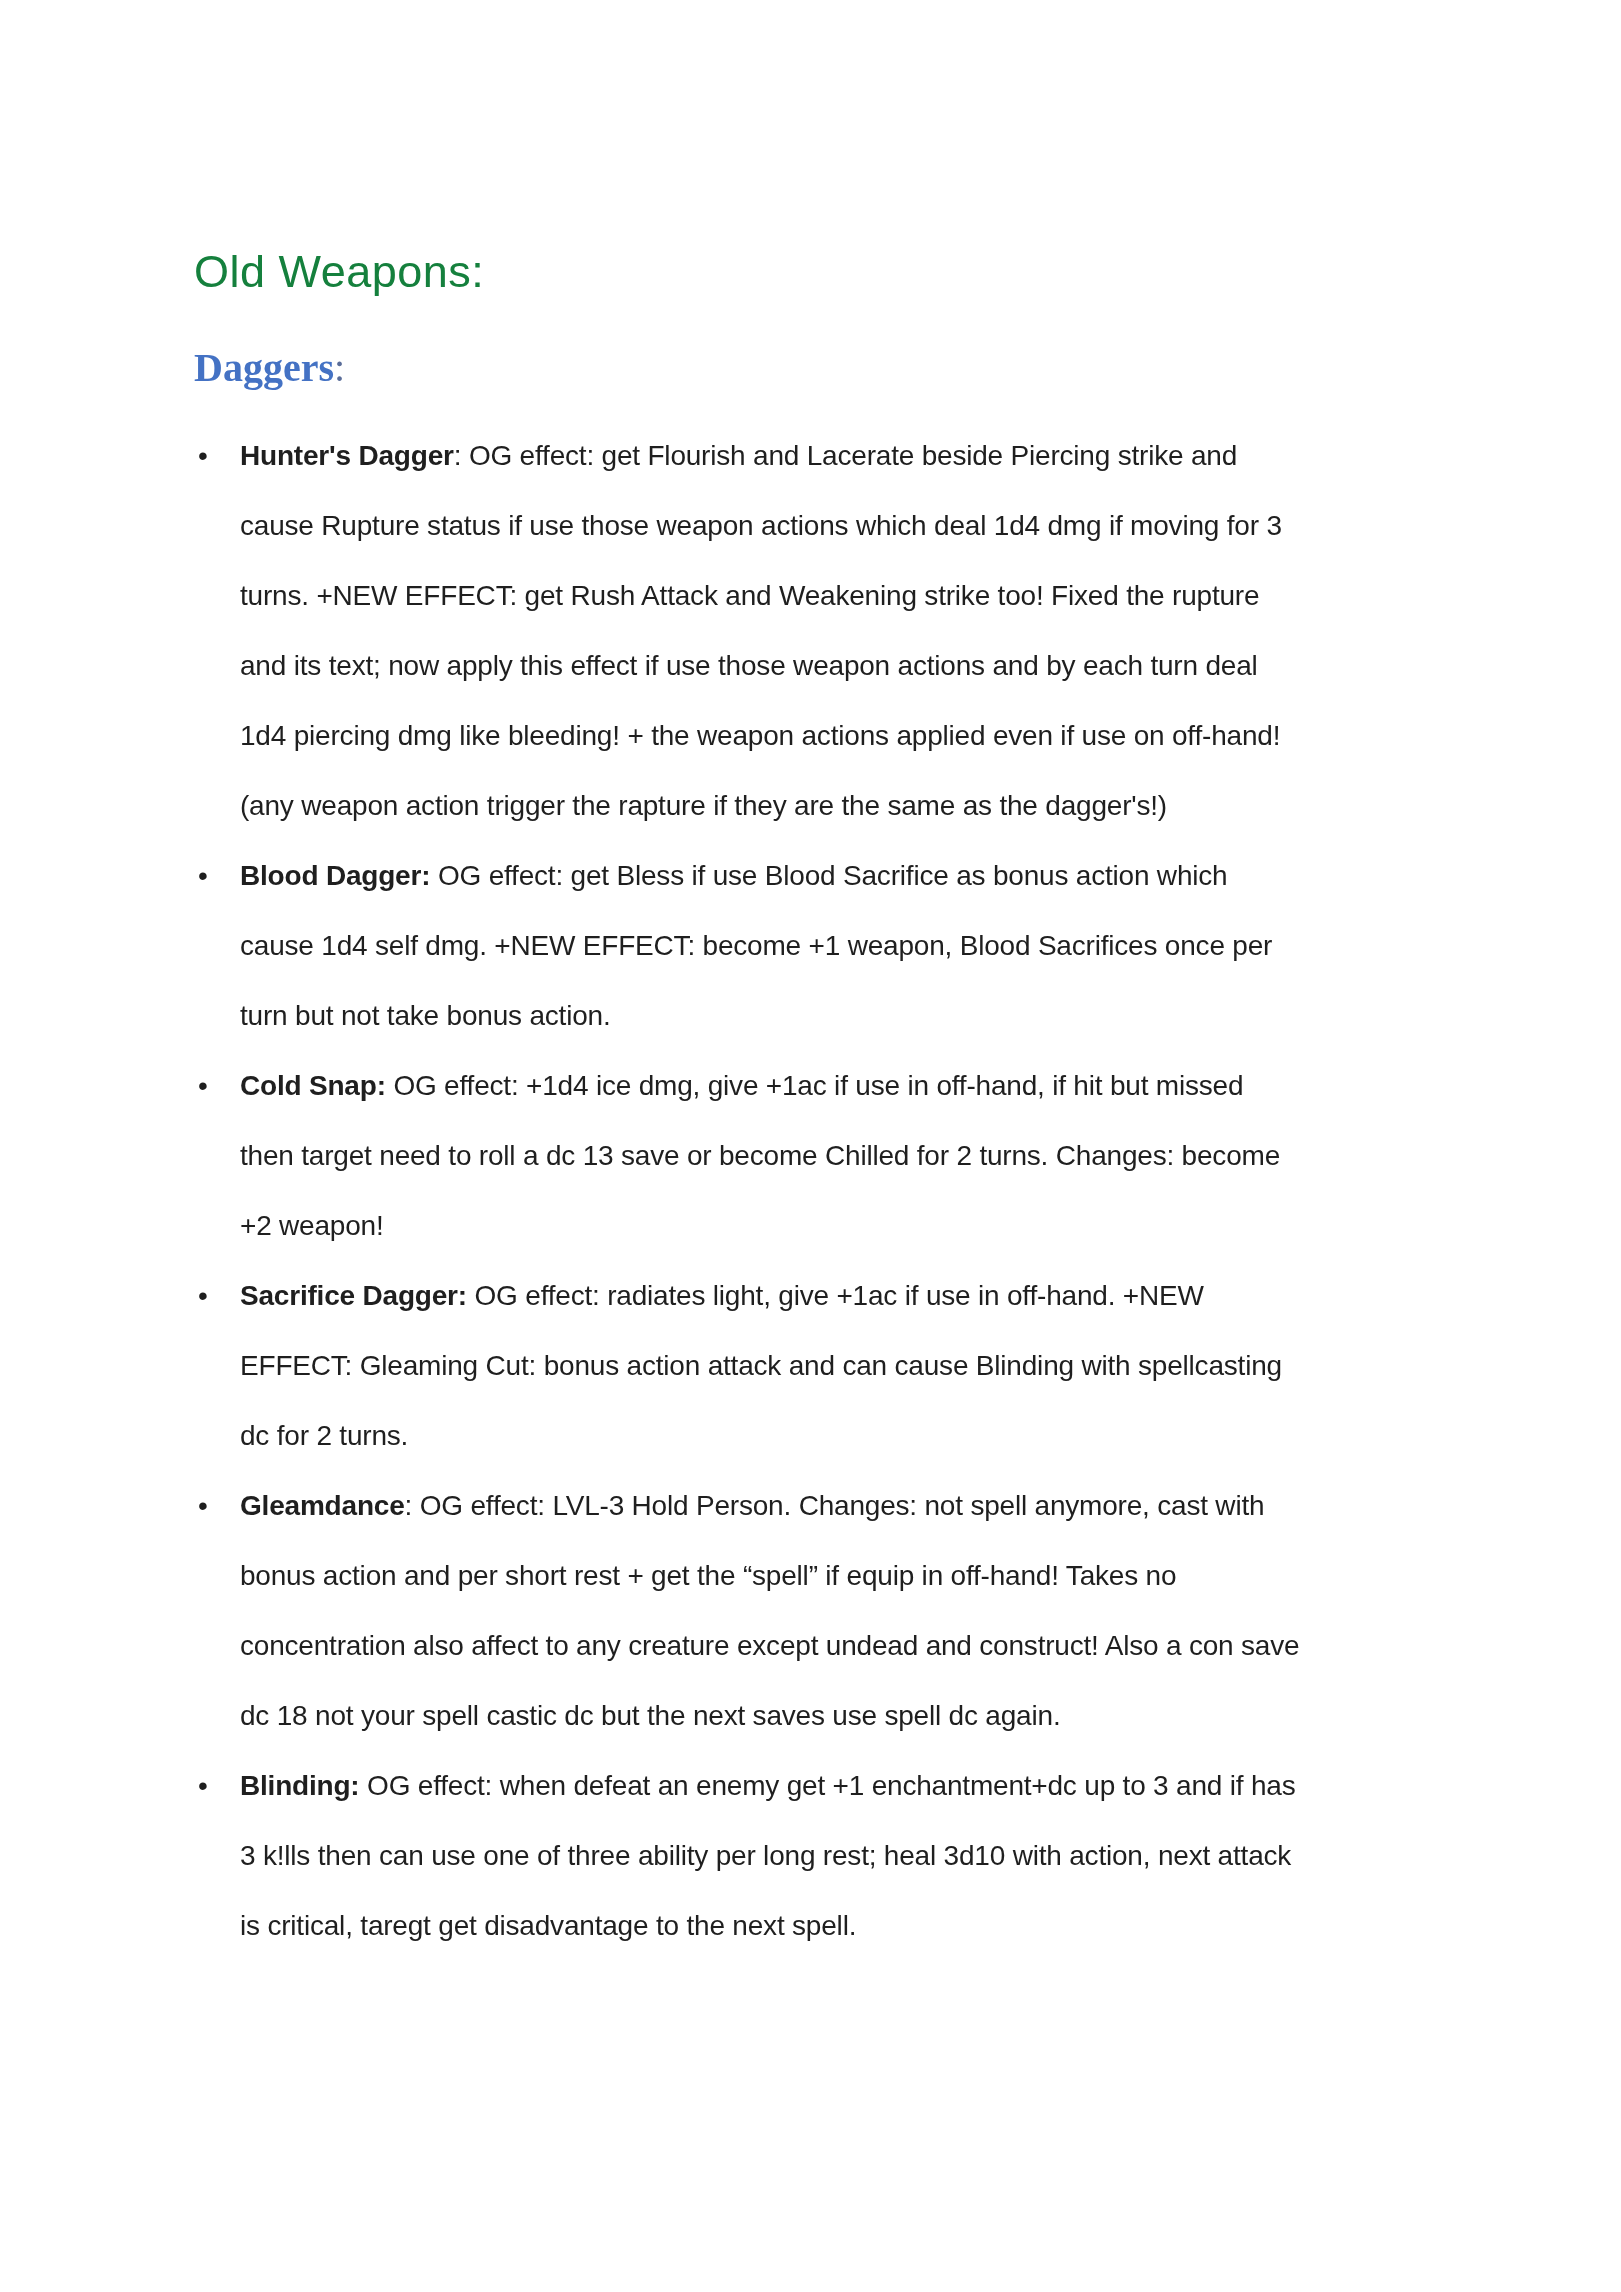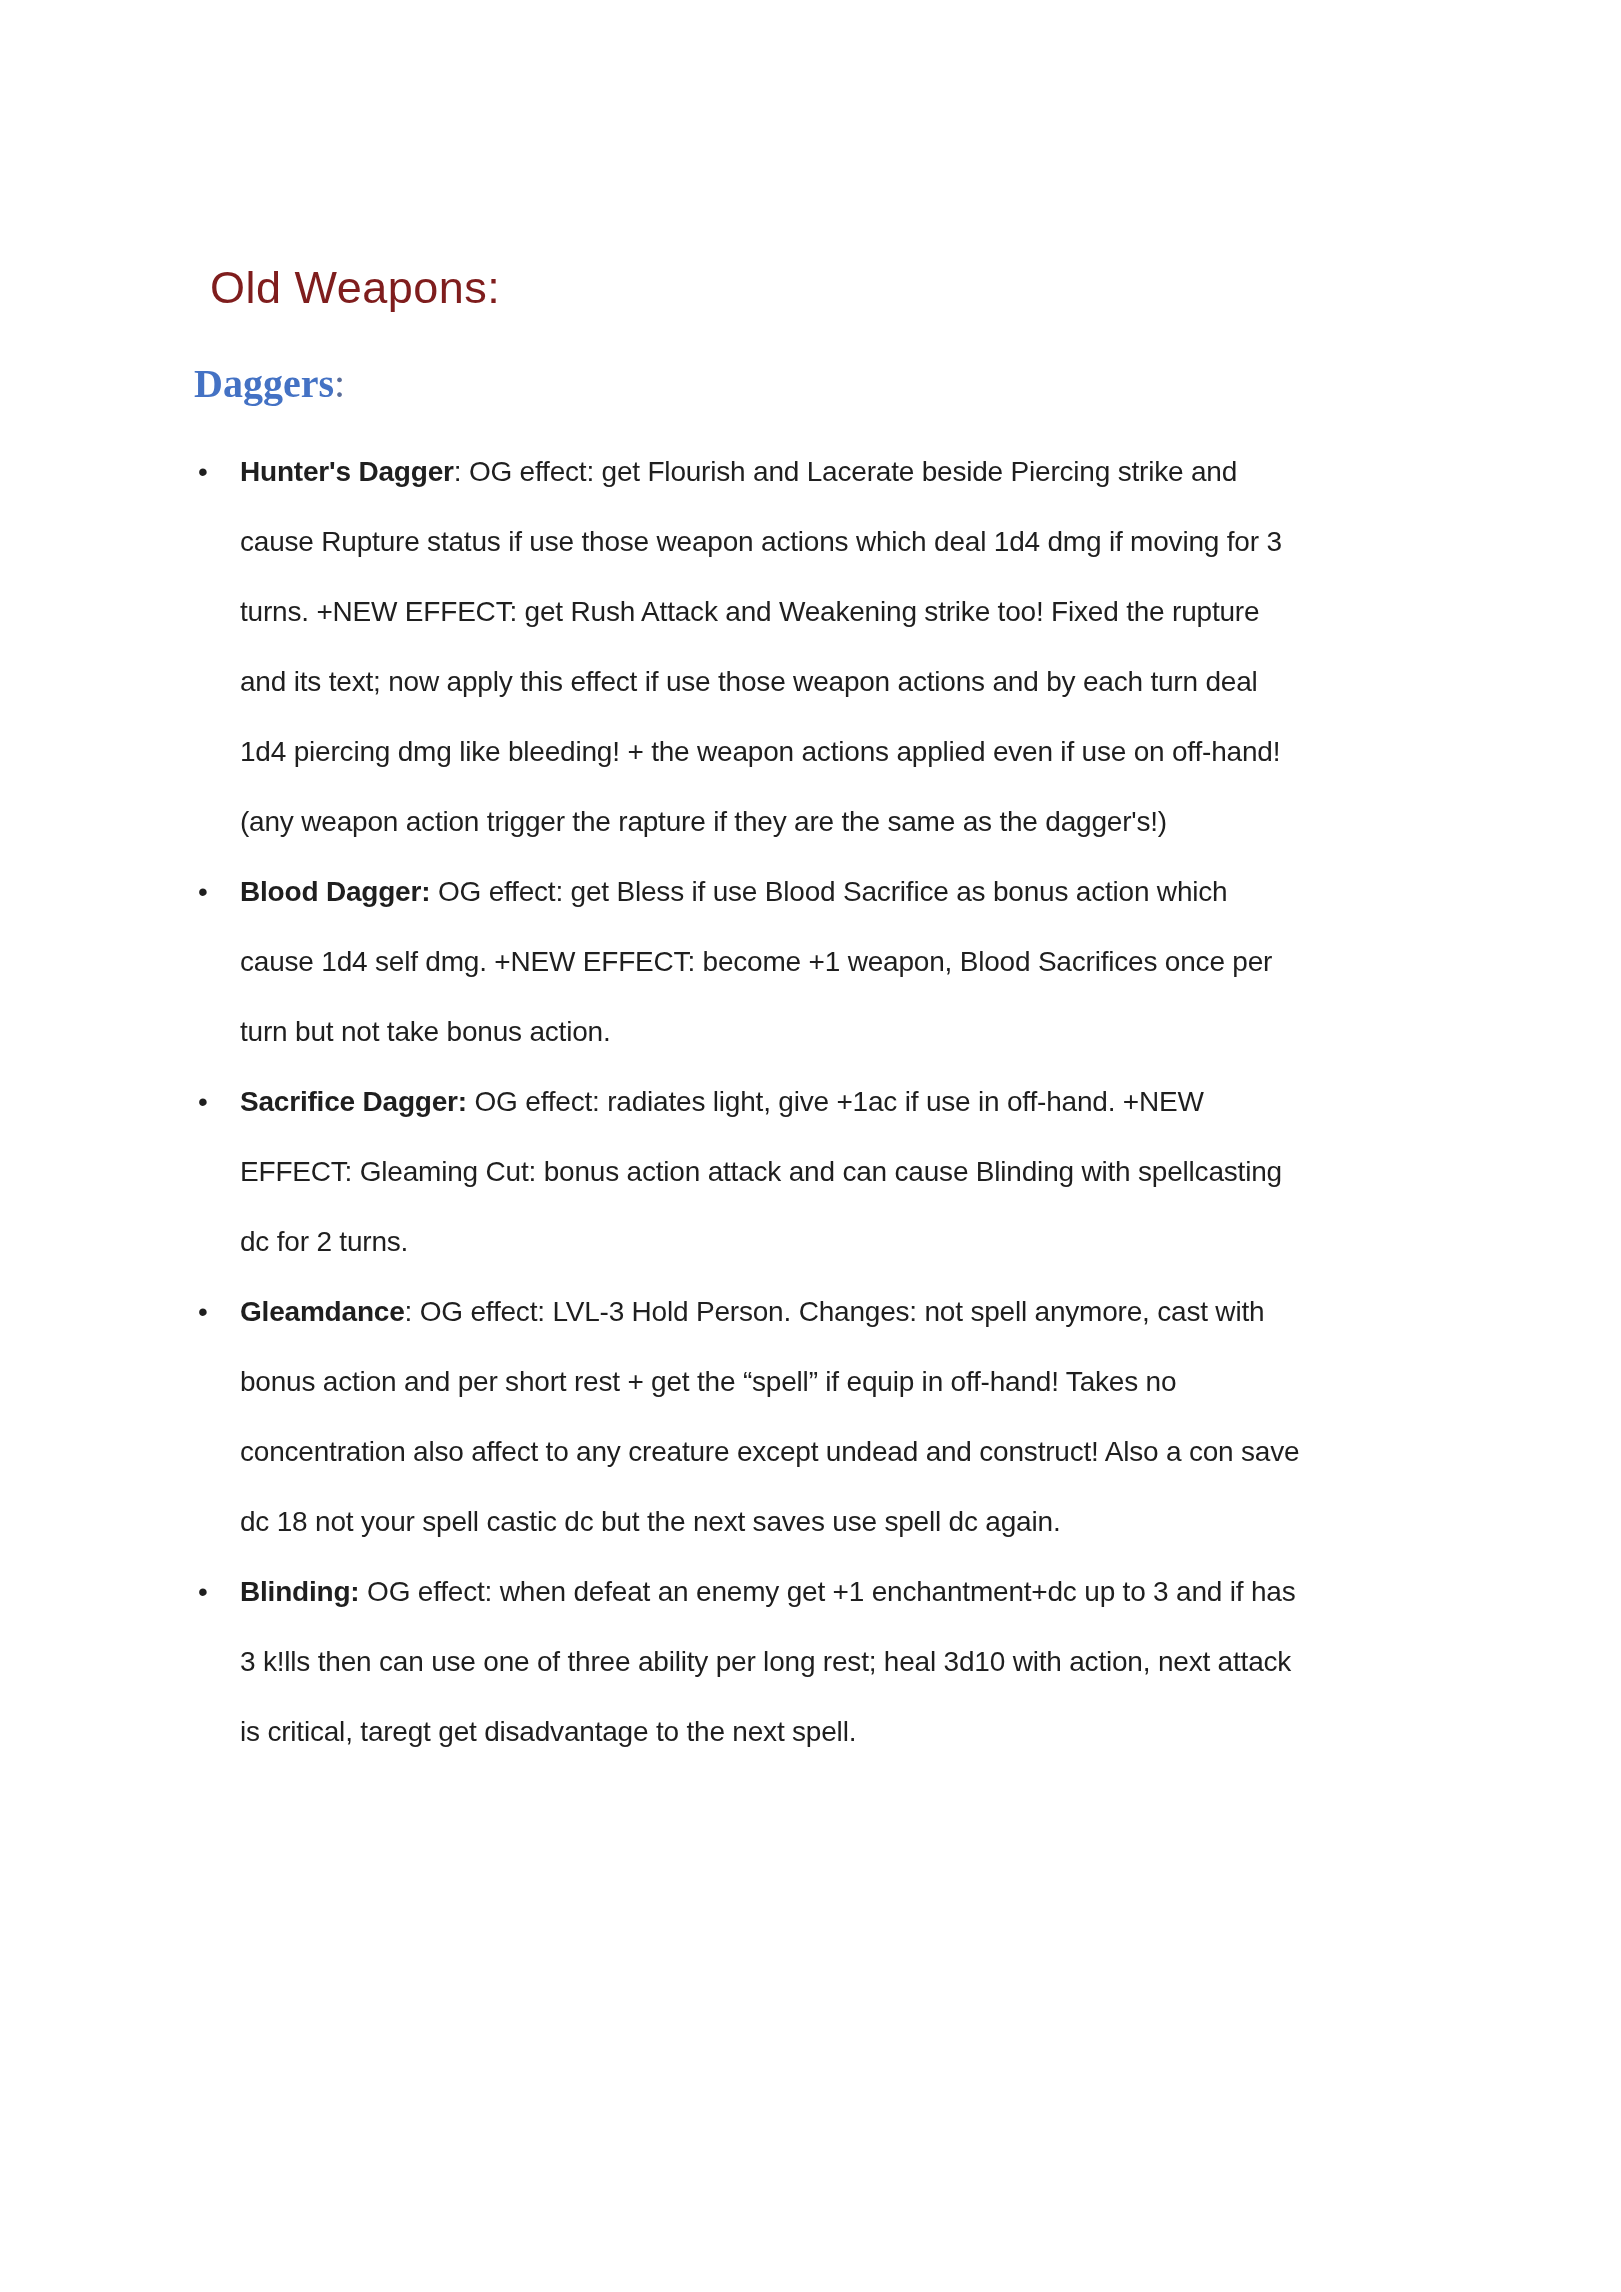--- a/index.html
+++ b/index.html
@@ -9,26 +9,26 @@
     background: #ffffff;
     font-family: "Liberation Sans", sans-serif;
     color: #1f1f1f;
     overflow: hidden;
   }
   .page {
     padding: 245px 127px 0 194px;
     box-sizing: border-box;
   }
   h1 {
-    margin: 16px;
+    margin: 0;
     font-family: "Liberation Sans", sans-serif;
     font-size: 45px;
     line-height: 1.2;
     font-weight: 400;
-    color: #7f1d1d;
+    color: #15803d;
     letter-spacing: 0.5px;
   }
   h2 {
     margin: 45px 0 16px 0;
     font-family: Liberation Serif, serif;
     font-size: 40px;
     line-height: 1.2;
     font-weight: 700;
     color: #4472c4;
   }
@@ -61,18 +61,19 @@
 </style>
 </head>
 <body>
 
 <div class="page">
   <h1>Old Weapons:</h1>
   <h2><span>Daggers</span><span class="colon">:</span></h2>
   <ul class="weapons">
     <li><span class="wname">Hunter's Dagger</span><span>: </span><span>OG effect: get Flourish and Lacerate beside Piercing strike and cause Rupture status if use those weapon actions which deal 1d4 dmg if moving for 3 turns. +NEW EFFECT: get Rush Attack and Weakening strike too! Fixed the rupture and its text; now apply this effect if use those weapon actions and by each turn deal 1d4 piercing dmg like bleeding! + the weapon actions applied even if use on off-hand! (any weapon action trigger the rapture if they are the same as the dagger's!)</span></li>
     <li><span class="wname">Blood Dagger:</span><span> </span><span>OG effect: get Bless if use Blood Sacrifice as bonus action which cause 1d4 self dmg. +NEW EFFECT: become +1 weapon, Blood Sacrifices once per turn but not take bonus action.</span></li>
+    <li><span class="wname">Cold Snap:</span><span> </span><span>OG effect: +1d4 ice dmg, give +1ac if use in off-hand, if hit but missed then target need to roll a dc 13 save or become Chilled for 2 turns. Changes: become +2 weapon!</span></li>
     <li><span class="wname">Sacrifice Dagger:</span><span> </span><span>OG effect: radiates light, give +1ac if use in off-hand. +NEW EFFECT: Gleaming Cut: bonus action attack and can cause Blinding with spellcasting dc for 2 turns.</span></li>
     <li><span class="wname">Gleamdance</span><span>: </span><span>OG effect: LVL-3 Hold Person. Changes: not spell anymore, cast with bonus action and per short rest + get the “spell” if equip in off-hand! Takes no concentration also affect to any creature except undead and construct! Also a con save dc 18 not your spell castic dc but the next saves use spell dc again.</span></li>
     <li><span class="wname">Blinding:</span><span> </span><span>OG effect: when defeat an enemy get +1 enchantment+dc up to 3 and if has 3 k!lls then can use one of three ability per long rest; heal 3d10 with action, next attack is critical, taregt get disadvantage to the next spell.</span></li>
   </ul>
 </div>
 
 
 </body></html>

